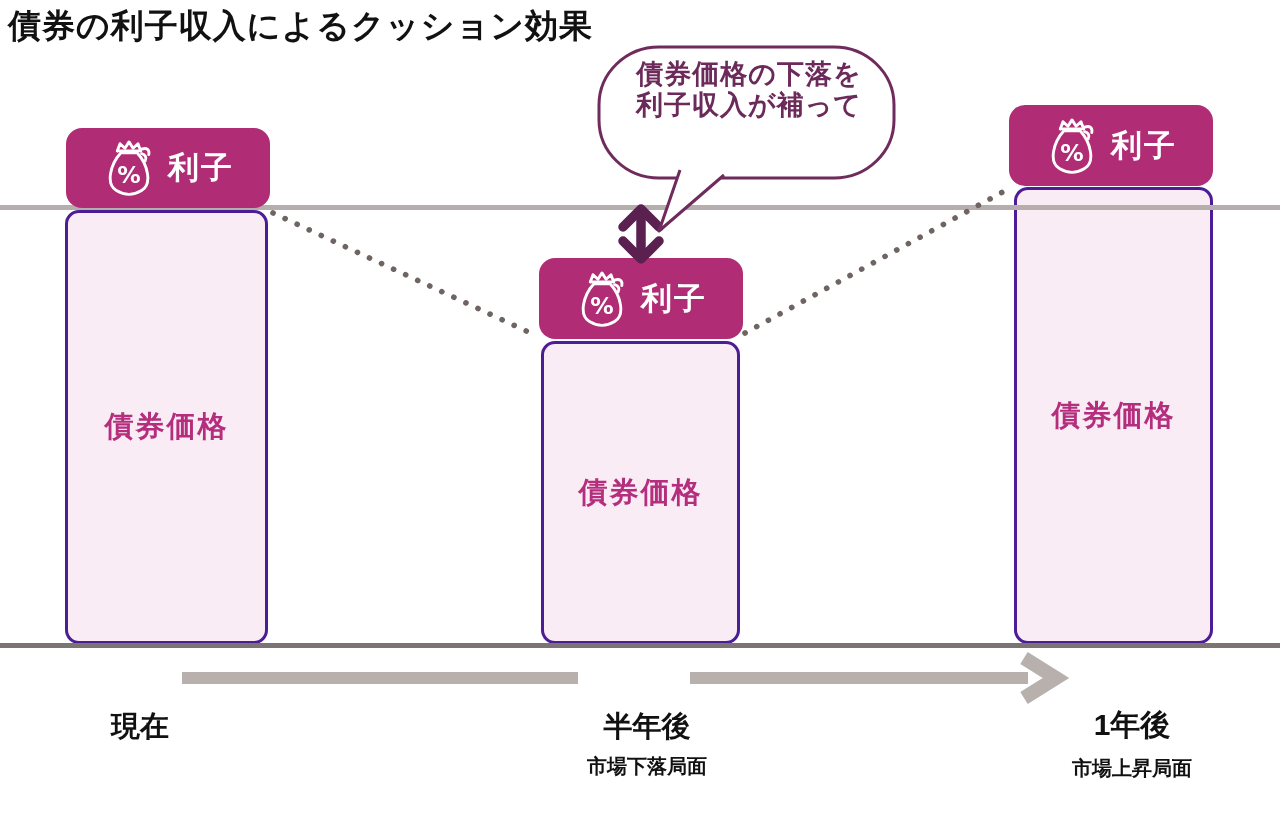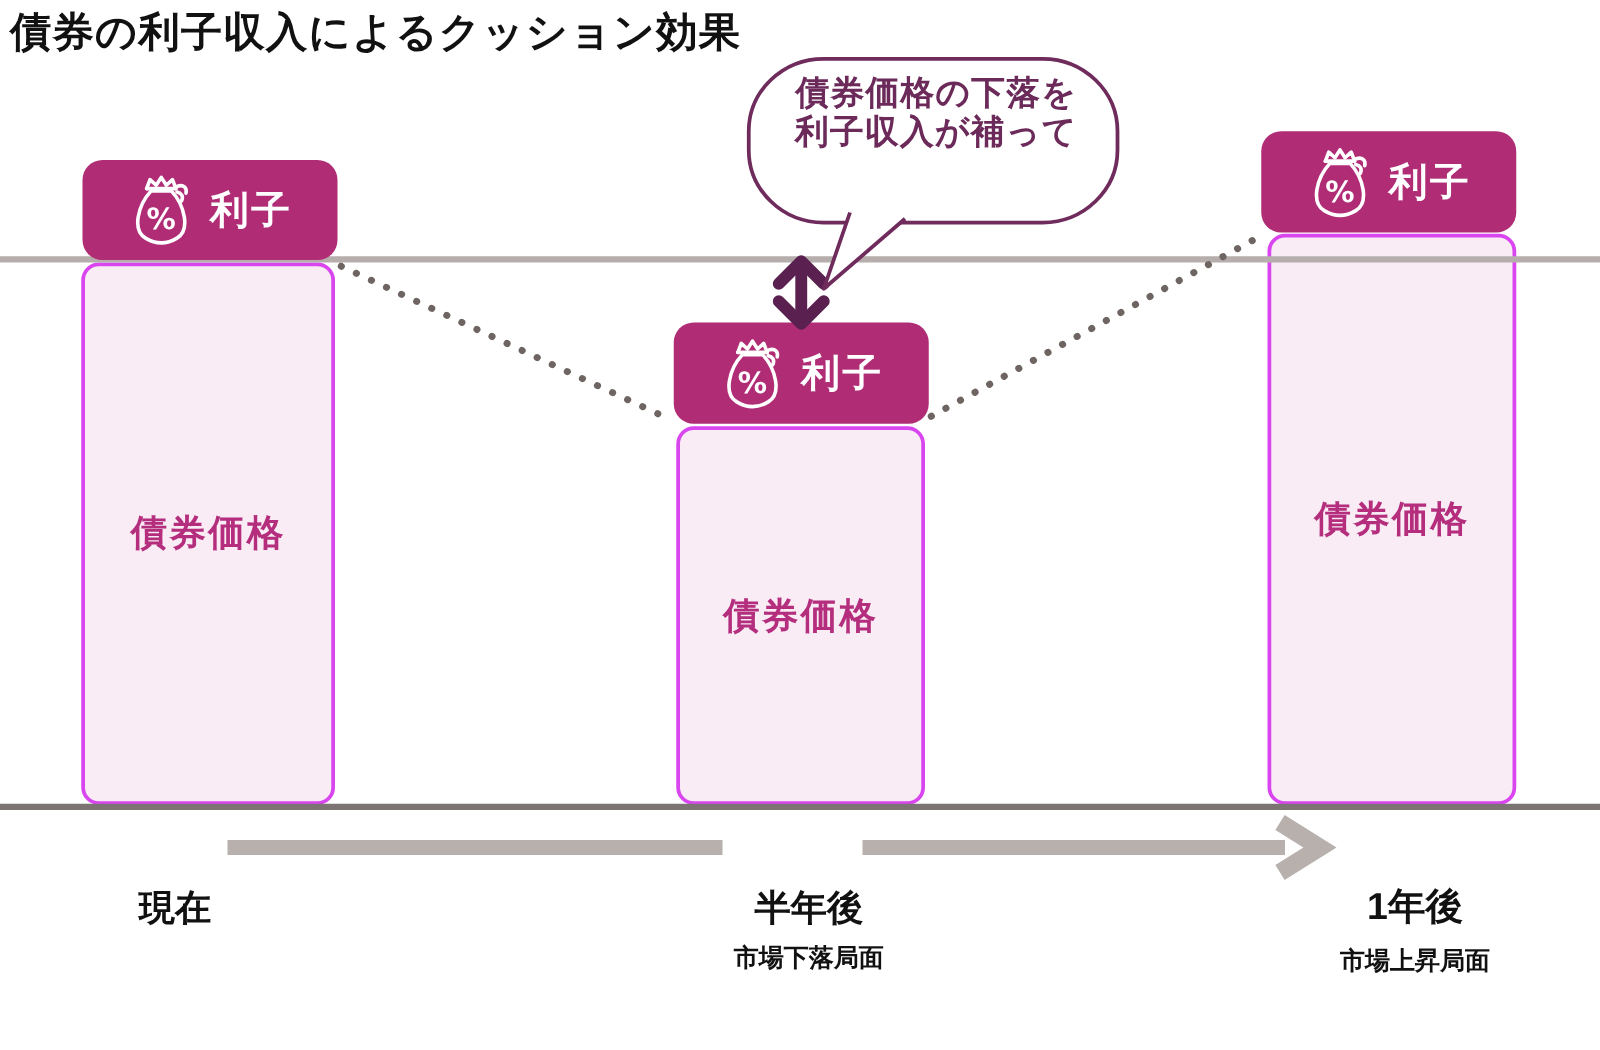--- a/index.html
+++ b/index.html
@@ -9,21 +9,21 @@
   }
   .title{
     position:absolute;left:8px;top:4px;font-size:33px;font-weight:700;color:#111111;
     letter-spacing:1px;white-space:nowrap;
   }
   
   .hline-top{position:absolute;left:0;top:205px;width:1280px;height:5px;background:#b5aeac;z-index:2;}
   .hline-bottom{position:absolute;left:0;top:643px;width:1280px;height:5px;background:#7b7472;z-index:2;}
   
   .bar{
-    position:absolute;background:#f9ecf5;border:3px solid #d946ef;border-radius:14px;
+    position:absolute;background:#f9ecf5;border:3px solid #4c1d95;border-radius:14px;
     display:flex;align-items:center;justify-content:center;z-index:1;box-sizing:border-box;
   }
   .bar-label{font-size:29px;font-weight:700;color:#b42e7d;letter-spacing:2px;white-space:nowrap;}
   .bar-1{left:65px;top:210px;width:203px;height:434px;}
   .bar-2{left:541px;top:341px;width:199px;height:303px;}
   .bar-3{left:1014px;top:187px;width:199px;height:457px;}
   
   .badge{
     position:absolute;background:#b02d76;border-radius:16px;z-index:3;
     display:flex;align-items:center;justify-content:center;gap:12px;box-sizing:border-box;

